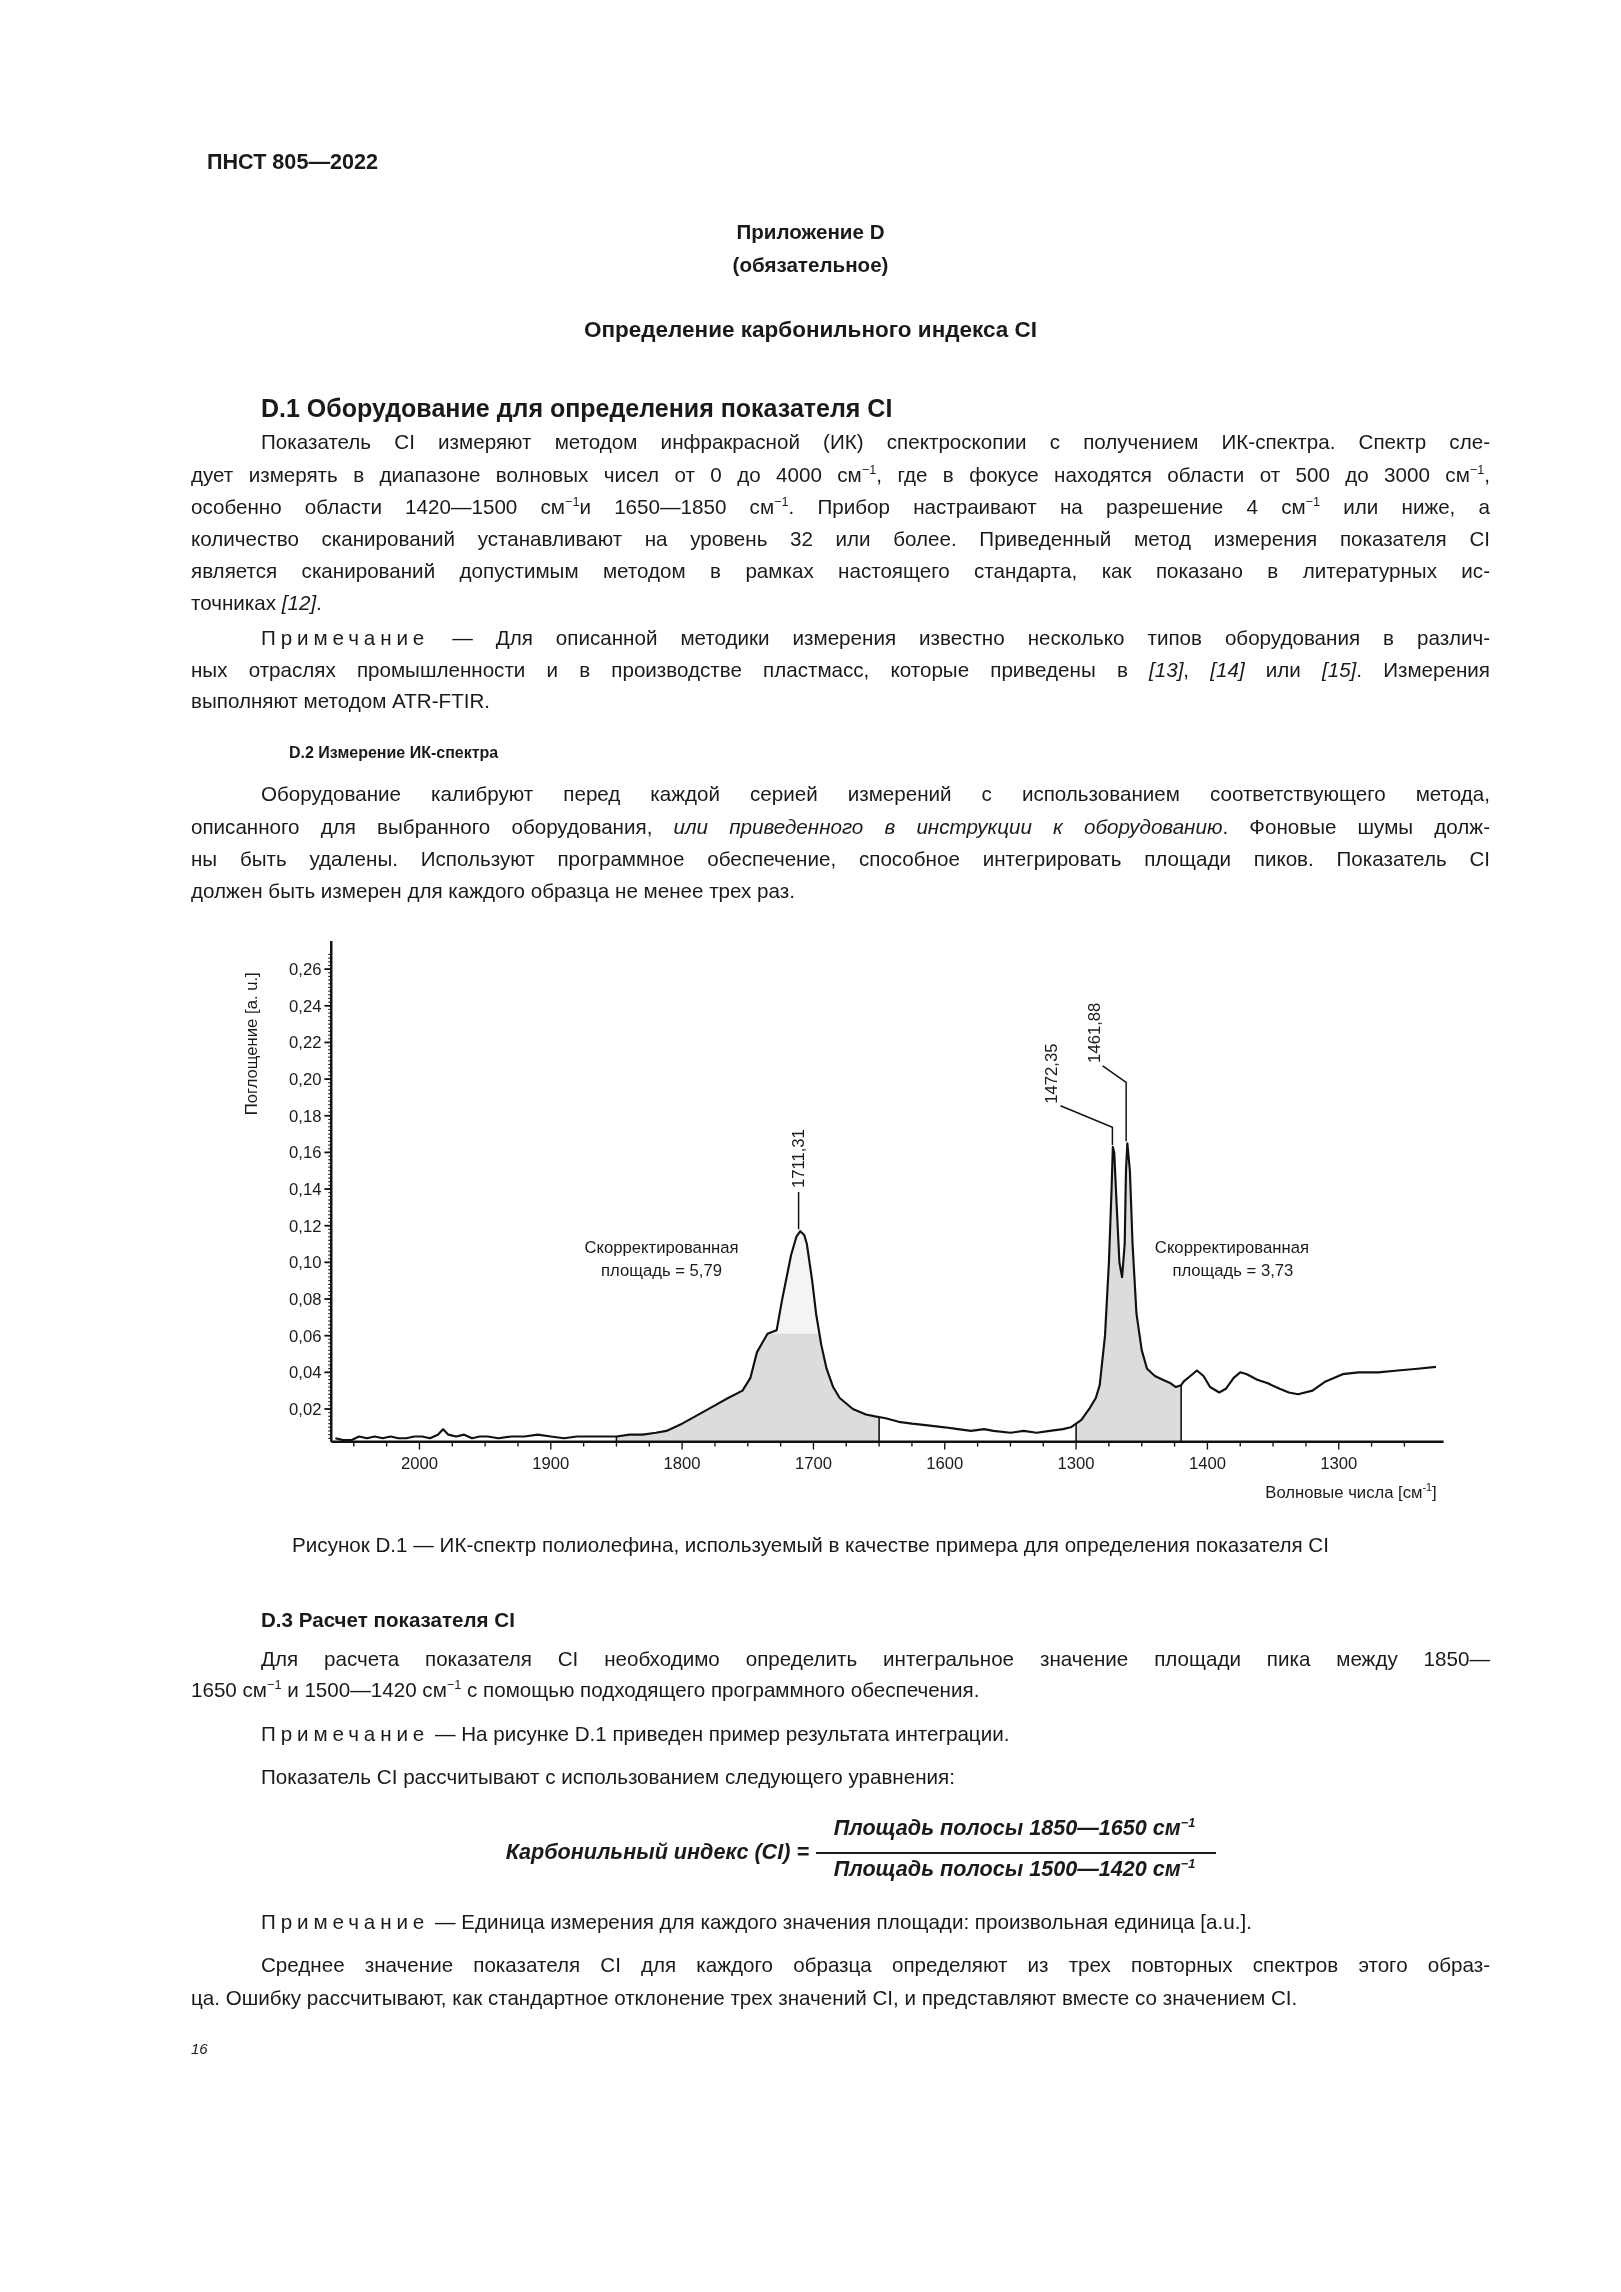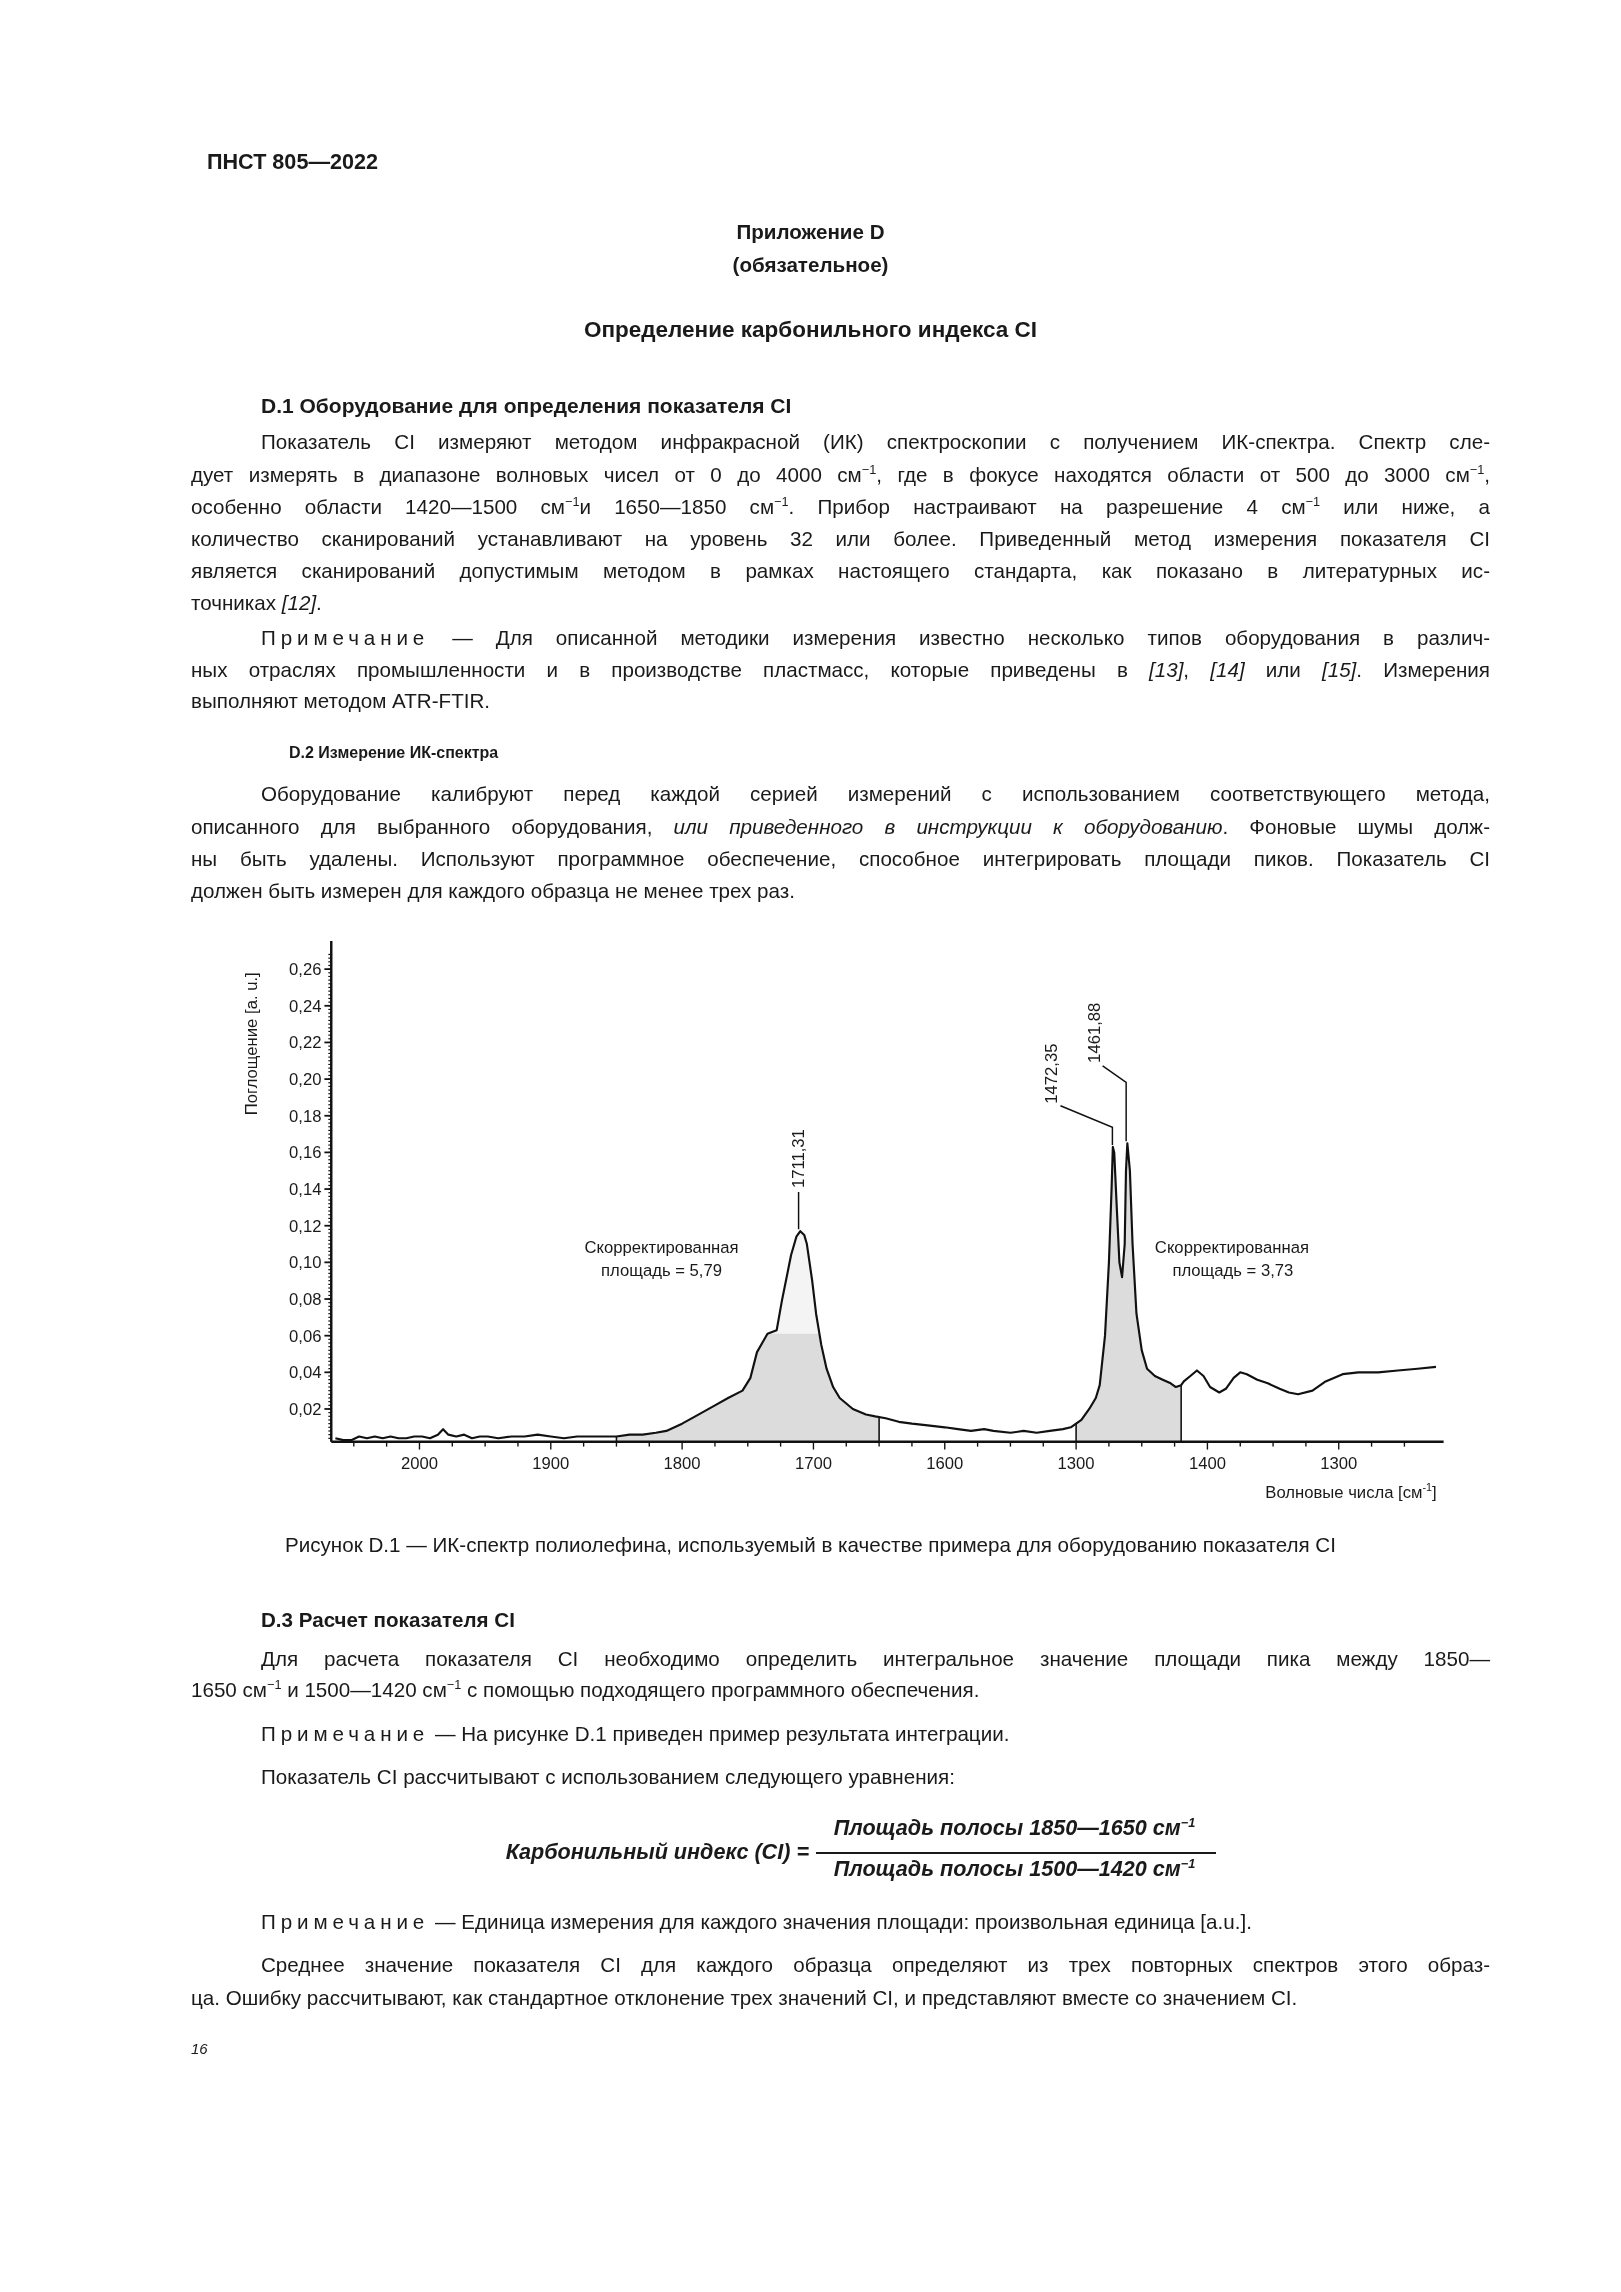--- a/index.html
+++ b/index.html
@@ -21,21 +21,21 @@
 </style>
 </head>
 <body>
 
 <div class="abs head" style="left:207px; top:149px;">ПНСТ 805—2022</div>
 
 <div class="abs center head" style="top:220px; font-size:20.6px;">Приложение D</div>
 <div class="abs center head" style="top:253px; font-size:20.6px;">(обязательное)</div>
 <div class="abs center head" style="top:317px; font-size:22.5px;">Определение карбонильного индекса CI</div>
 
-<div class="abs head" style="left:261px; top:394px; font-size:21px;">D.1 Оборудование для определения показателя CI</div>
+<div class="abs head" style="left:261px; top:394px; font-size:25px;">D.1 Оборудование для определения показателя CI</div>
 
 <div>
   <div class="line indent" style="top:429px;">Показатель CI измеряют методом инфракрасной (ИК) спектроскопии с получением ИК-спектра. Спектр сле-</div>
   <div class="line" style="top:462px;"><span>дует измерять в диапазоне волновых чисел от 0 до 4000 см</span><sup>−1</sup><span>, где в фокусе находятся области от 500 до 3000 см</span><sup>−1</sup><span>,</span></div>
   <div class="line" style="top:494px;"><span>особенно области 1420—1500 см</span><sup>−1</sup><span>и 1650—1850 см</span><sup>−1</sup><span>. Прибор настраивают на разрешение 4 см</span><sup>−1</sup><span> или ниже, а</span></div>
   <div class="line" style="top:526px;">количество сканирований устанавливают на уровень 32 или более. Приведенный метод измерения показателя CI</div>
   <div class="line" style="top:558px;">является сканирований допустимым методом в рамках настоящего стандарта, как показано в литературных ис-</div>
   <div class="line last" style="top:590px;"><span>точниках </span><i>[12]</i><span>.</span></div>
 </div>
 
@@ -286,21 +286,21 @@
       <text font-size="17" text-anchor="start" class="chart-text" transform="translate(1122.0807999999997,1084.45) rotate(-90)">1461,88</text>
     </g>
   <text class="chart-text" id="ylabel" font-size="17" text-anchor="middle" transform="translate(262,1065) rotate(-90)">Поглощение [a. u.]</text>
   <text class="chart-text" id="xlabel" font-size="17" text-anchor="end" x="1466" y="1528"><tspan>Волновые числа [см</tspan><tspan dy="-7" font-size="11">-1</tspan><tspan dy="7">]</tspan></text>
   <text class="chart-text" font-size="17" text-anchor="middle" x="675" y="1278">Скорректированная</text>
   <text class="chart-text" font-size="17" text-anchor="middle" x="675" y="1302">площадь = 5,79</text>
   <text class="chart-text" font-size="17" text-anchor="middle" x="1257" y="1278">Скорректированная</text>
   <text class="chart-text" font-size="17" text-anchor="middle" x="1258" y="1302">площадь = 3,73</text>
 </svg>
 
-<div class="abs" style="left:0; width:1621px; top:1533px; text-align:center; font-size:20.6px;">Рисунок D.1 — ИК-спектр полиолефина, используемый в качестве примера для оборудованию показателя CI</div>
+<div class="abs" style="left:0; width:1621px; top:1533px; text-align:center; font-size:20.6px;">Рисунок D.1 — ИК-спектр полиолефина, используемый в качестве примера для определения показателя CI</div>
 
 <div class="abs head" style="left:261px; top:1608px; font-size:20.6px;">D.3 Расчет показателя CI</div>
 <div>
   <div class="line indent" style="top:1646px;">Для расчета показателя CI необходимо определить интегральное значение площади пика между 1850—</div>
   <div class="line last" style="top:1677px;"><span>1650 см</span><sup>−1</sup><span> и 1500—1420 см</span><sup>−1</sup><span> с помощью подходящего программного обеспечения.</span></div>
 </div>
 <div class="line indent last" style="top:1721px;"><span class="sp">Примечание</span><span> — </span><span>На рисунке D.1 приведен пример результата интеграции.</span></div>
 <div class="line indent last" style="top:1764px;">Показатель CI рассчитывают с использованием следующего уравнения:</div>
 
 <div>

